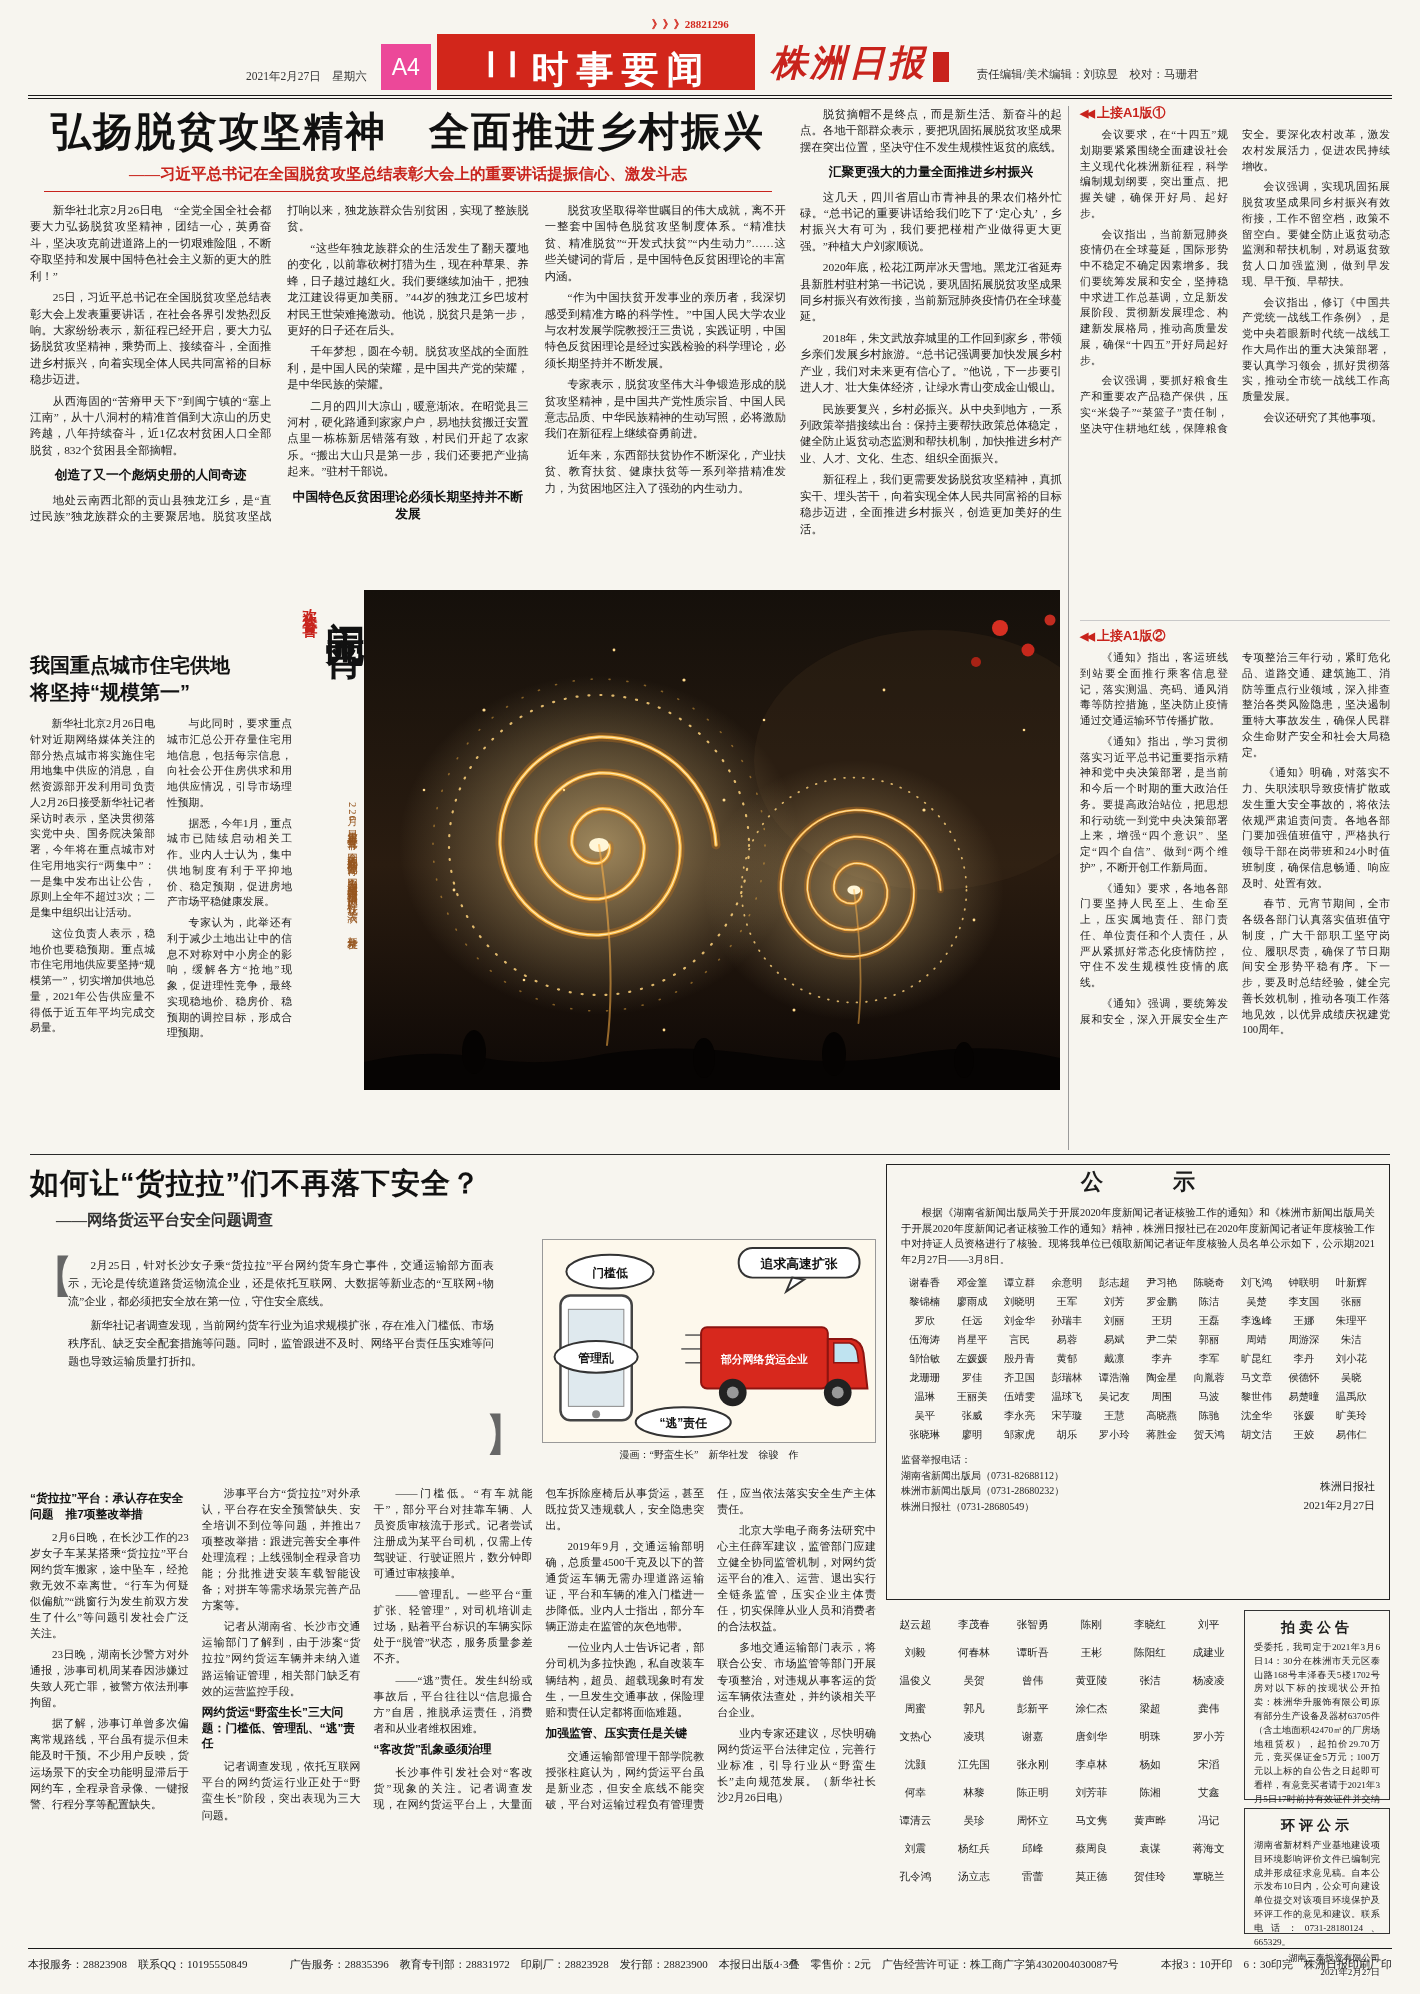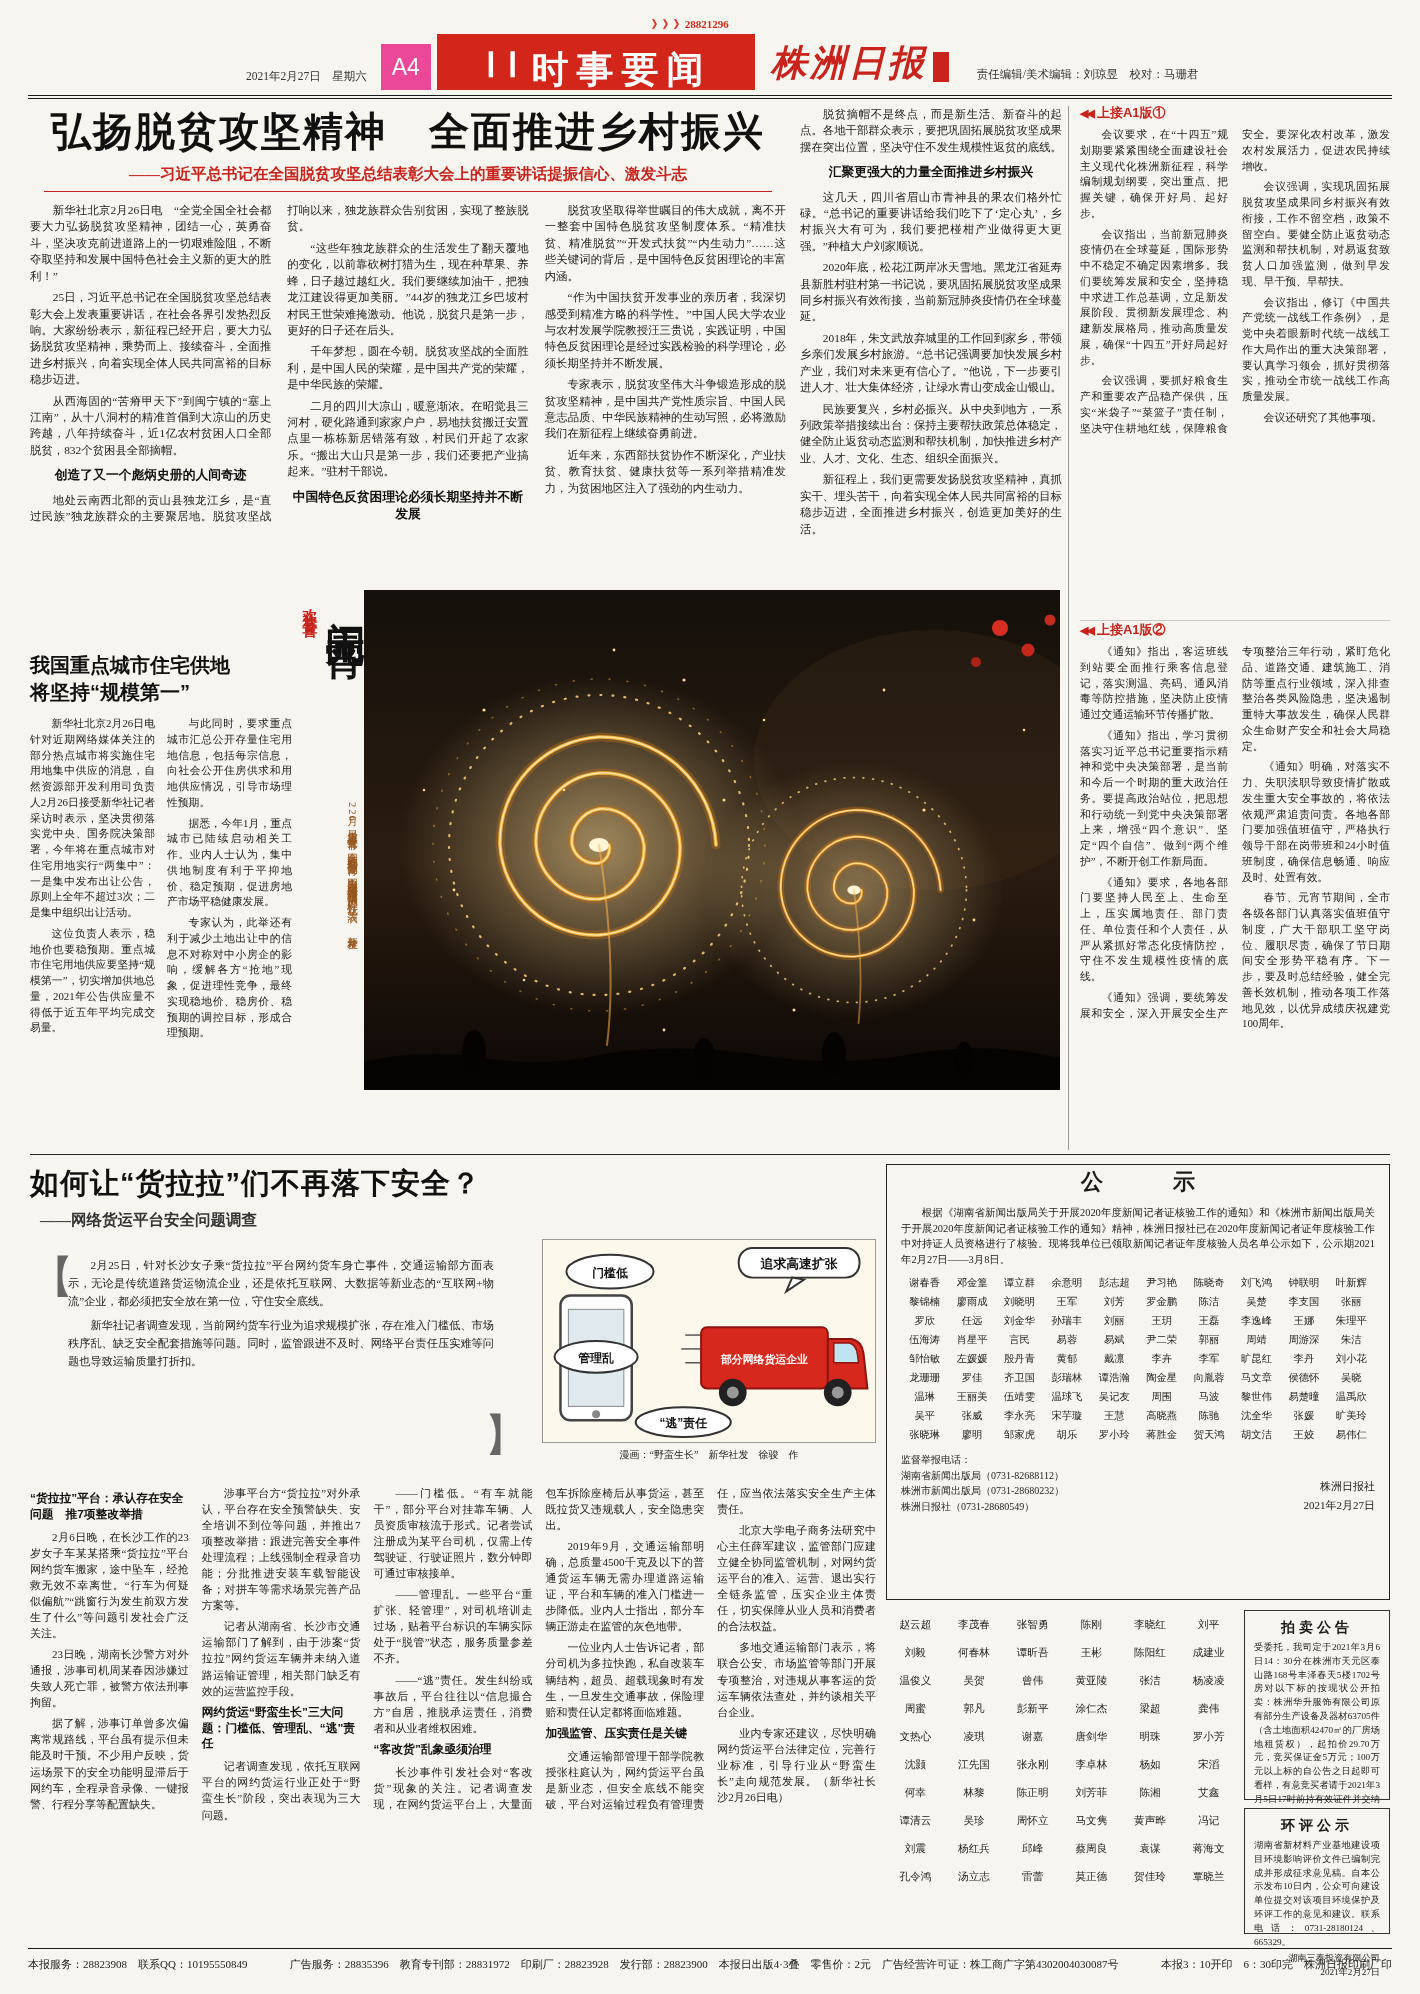--- a/index.html
+++ b/index.html
@@ -41,21 +41,21 @@
     font-size:11.4px; line-height:1.44; text-align:justify; }
   .lead-side { flex:1; height:476px; overflow:hidden; font-size:11.4px; line-height:1.44; text-align:justify; }
   .flow p { text-indent:2em; margin-bottom:5px; }
   .flow h3 { font-size:12.8px; text-align:center; margin:8px 4px; line-height:1.35; color:#111;
     font-family:"Liberation Sans",sans-serif; }
 
   
   .vrule-right { left:1068px; top:106px; width:1px; height:1044px; background:#9a9a9a; }
   .sec { width:310px; }
   .sec1 { left:1080px; top:104px; height:506px; }
-  .sec2 { left:1080px; top:620px; height:530px; border-top:1px solid #c9c9c9; }
+  .sec2 { left:1080px; top:620px; height:530px; border-top:1px solid #c9c9c9; padding-top:6px; }
   .sec-marker { color:#c8231c; font-weight:bold; font-size:13px; margin-bottom:5px;
     font-family:"Liberation Sans",sans-serif; }
   .sec-marker .tri { font-size:11px; letter-spacing:-2px; margin-right:4px; }
   .sec-cols { column-count:2; column-gap:14px; height:calc(100% - 26px); overflow:hidden;
     font-size:10.8px; line-height:1.46; text-align:justify; }
 
   
   .housing { left:30px; top:652px; width:262px; height:498px; }
   .housing h2 { font-size:20px; line-height:1.35; font-family:"Liberation Sans",sans-serif; color:#111; margin-bottom:10px; }
   .housing-cols { column-count:2; column-gap:12px; height:408px; overflow:hidden;
@@ -69,21 +69,21 @@
     font-family:"Liberation Sans",sans-serif; }
   .vcaption { writing-mode:vertical-rl; flex:1; font-size:10.5px; line-height:1.45; color:#96561f; letter-spacing:1px; overflow:hidden; }
   .photo { left:364px; top:590px; width:696px; height:500px; }
   .photo svg { display:block; width:100%; height:100%; }
 
   .rule-mid { left:30px; top:1154px; width:1360px; height:1px; background:#2a2a2a; }
 
   
   .huolala { left:30px; top:1164px; width:846px; height:770px; }
   .huolala h1 { font-size:29px; font-family:"Liberation Sans",sans-serif; font-weight:900; color:#111; letter-spacing:1px; }
-  .hl-sub { font-size:15.5px; font-weight:bold; color:#333; margin:6px 0 8px 10px; }
+  .hl-sub { font-size:15.5px; font-weight:bold; color:#333; margin:6px 0 8px 26px; }
   .hl-row { display:flex; gap:14px; height:234px; }
   .hl-intro { width:498px; position:relative; padding:18px 34px 8px 38px;
     font-size:11.2px; line-height:1.6; text-align:justify; color:#222; overflow:hidden; }
   .hl-intro:before { content:"【"; position:absolute; left:0; top:4px; font-size:44px; color:#666; }
   .hl-intro:after { content:"】"; position:absolute; right:0; bottom:2px; font-size:44px; color:#666; }
   .hl-intro p { text-indent:2em; margin-bottom:6px; }
   .hl-cartoon { flex:1; display:flex; flex-direction:column; }
   .cartoon-box { height:204px; border:1px solid #999; background:#fdf8ec; }
   .cartoon-box svg { display:block; width:100%; height:100%; }
   .cartoon-caption { font-size:10px; text-align:center; margin-top:5px; color:#222; }

